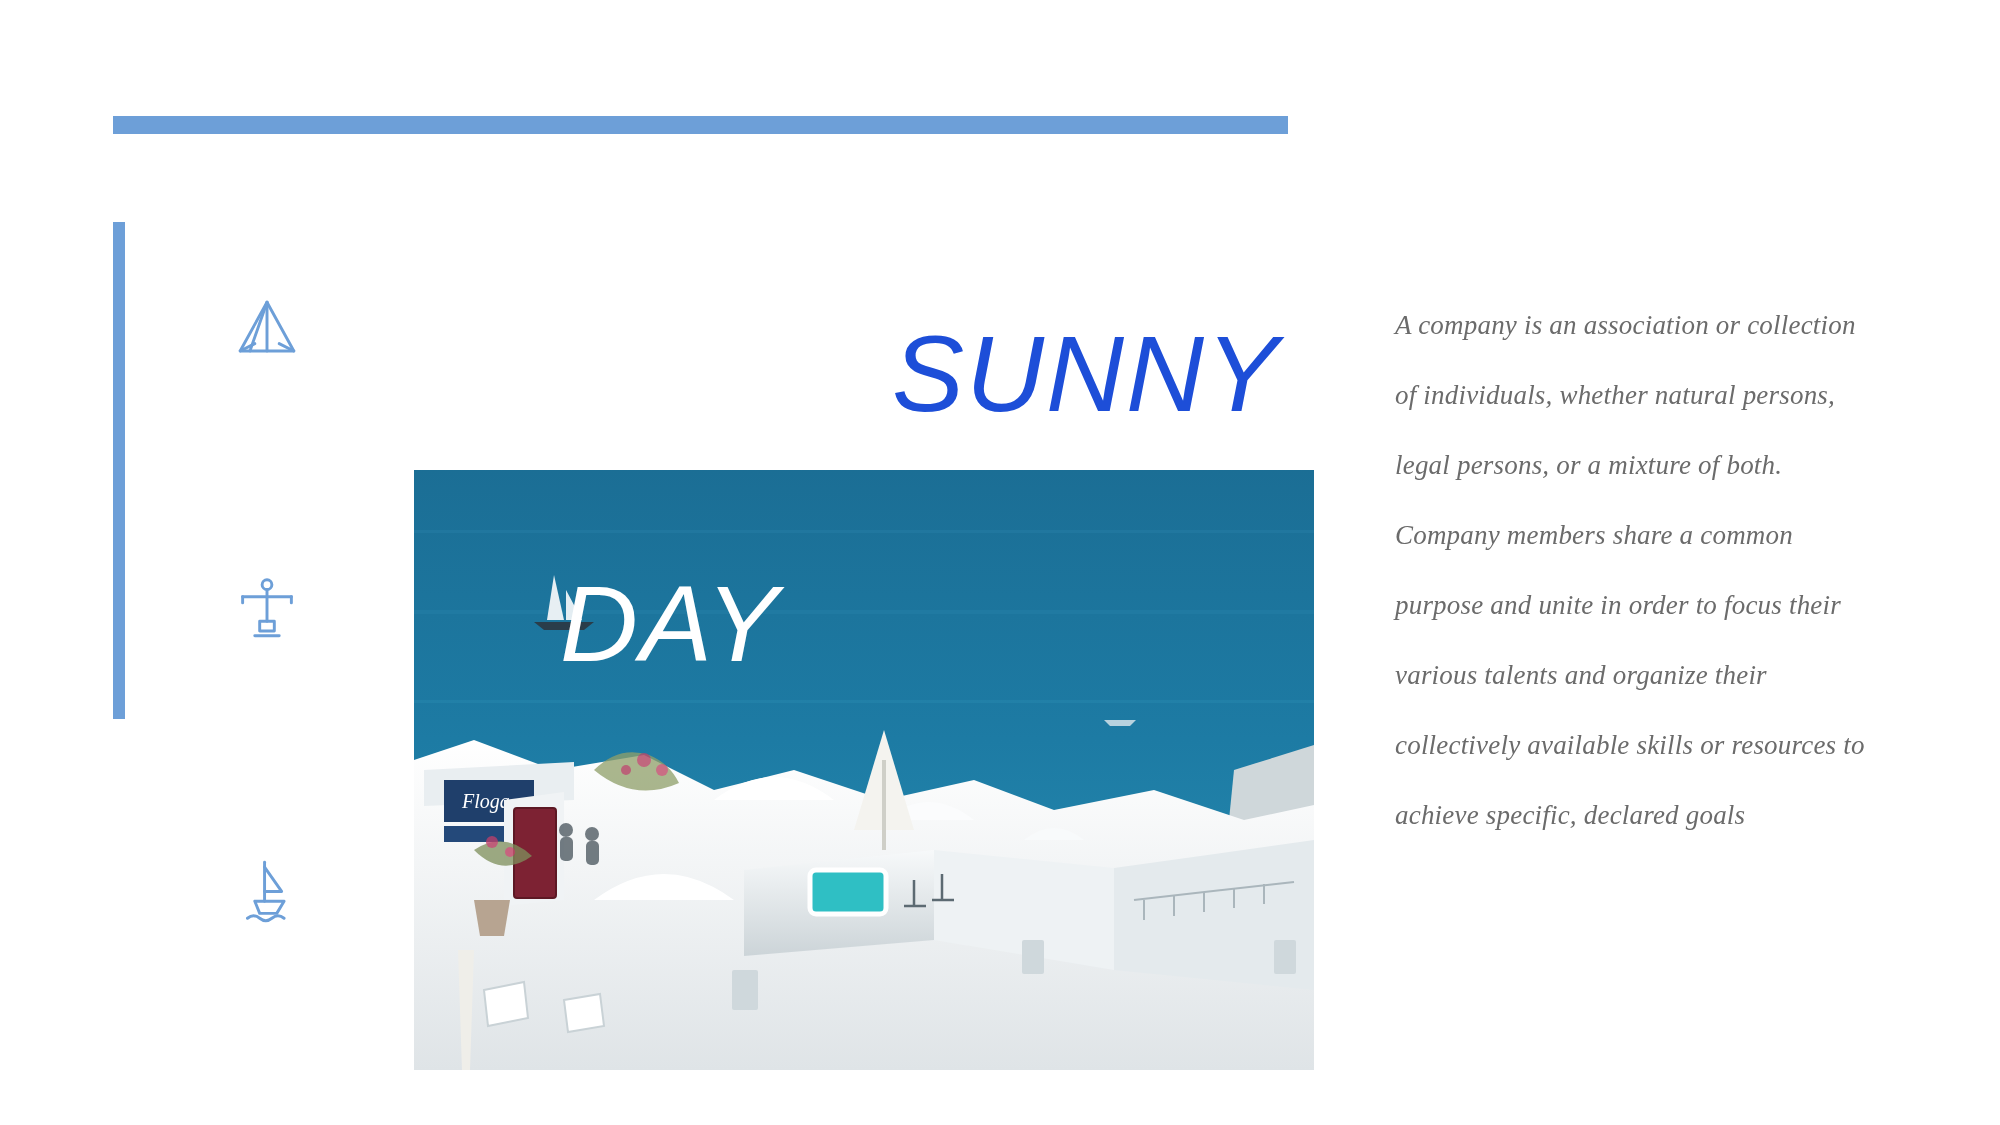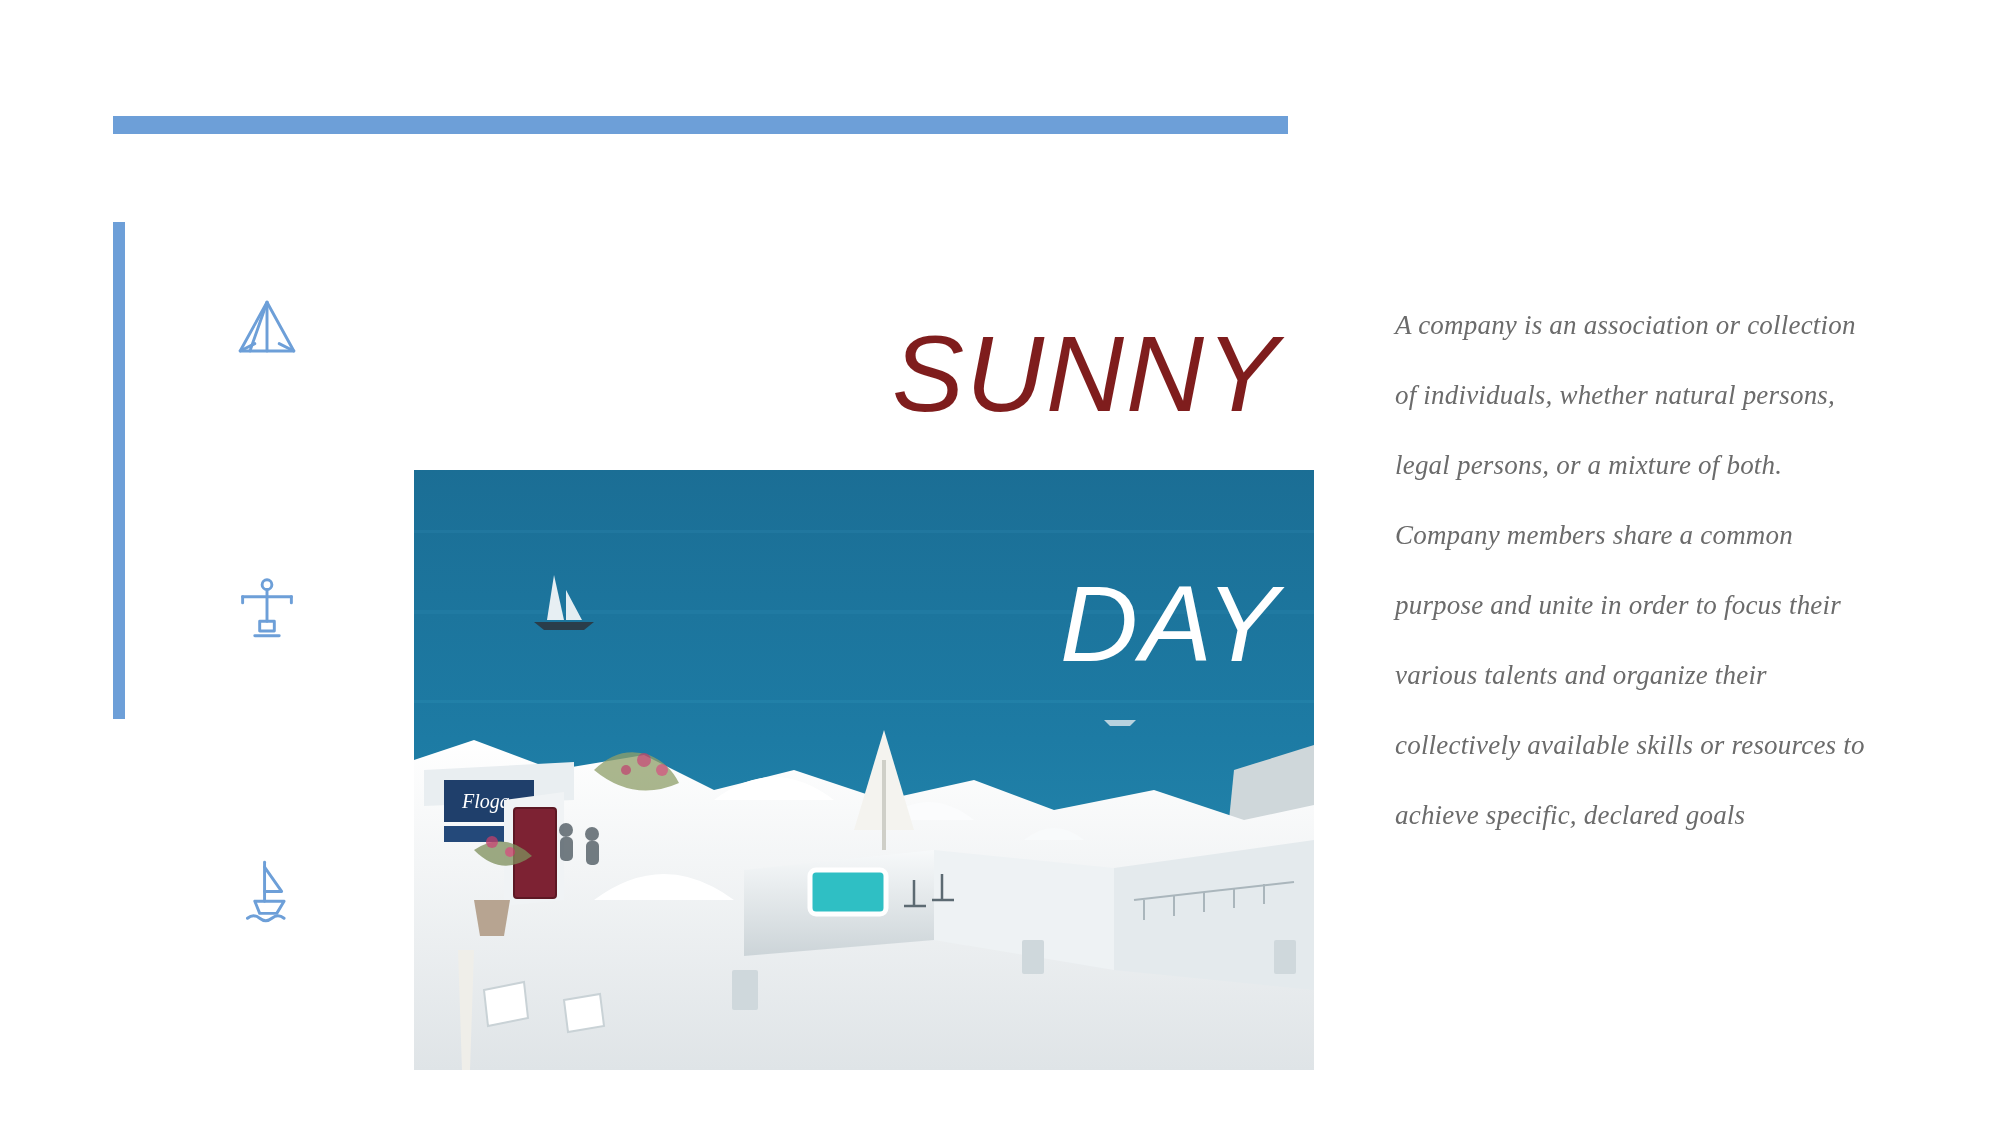--- a/index.html
+++ b/index.html
@@ -83,29 +83,29 @@
     left: 560px;
     top: 320px;
     width: 720px;
     text-align: right;
     font-family: "Liberation Sans", sans-serif;
     font-style: italic;
     font-weight: 400;
     font-size: 108px;
     line-height: 1;
     letter-spacing: 2px;
-    color: #7f1d1d;
+    color: #1d4ed8;
     z-index: 5;
   }
   .title-day {
     position: absolute;
     left: 560px;
     top: 570px;
     width: 720px;
-    text-align: right;
+    text-align: left;
     font-family: "Liberation Sans", sans-serif;
     font-style: italic;
     font-weight: 400;
     font-size: 108px;
     line-height: 1;
     letter-spacing: 2px;
     color: #ffffff;
     z-index: 6;
   }
 

